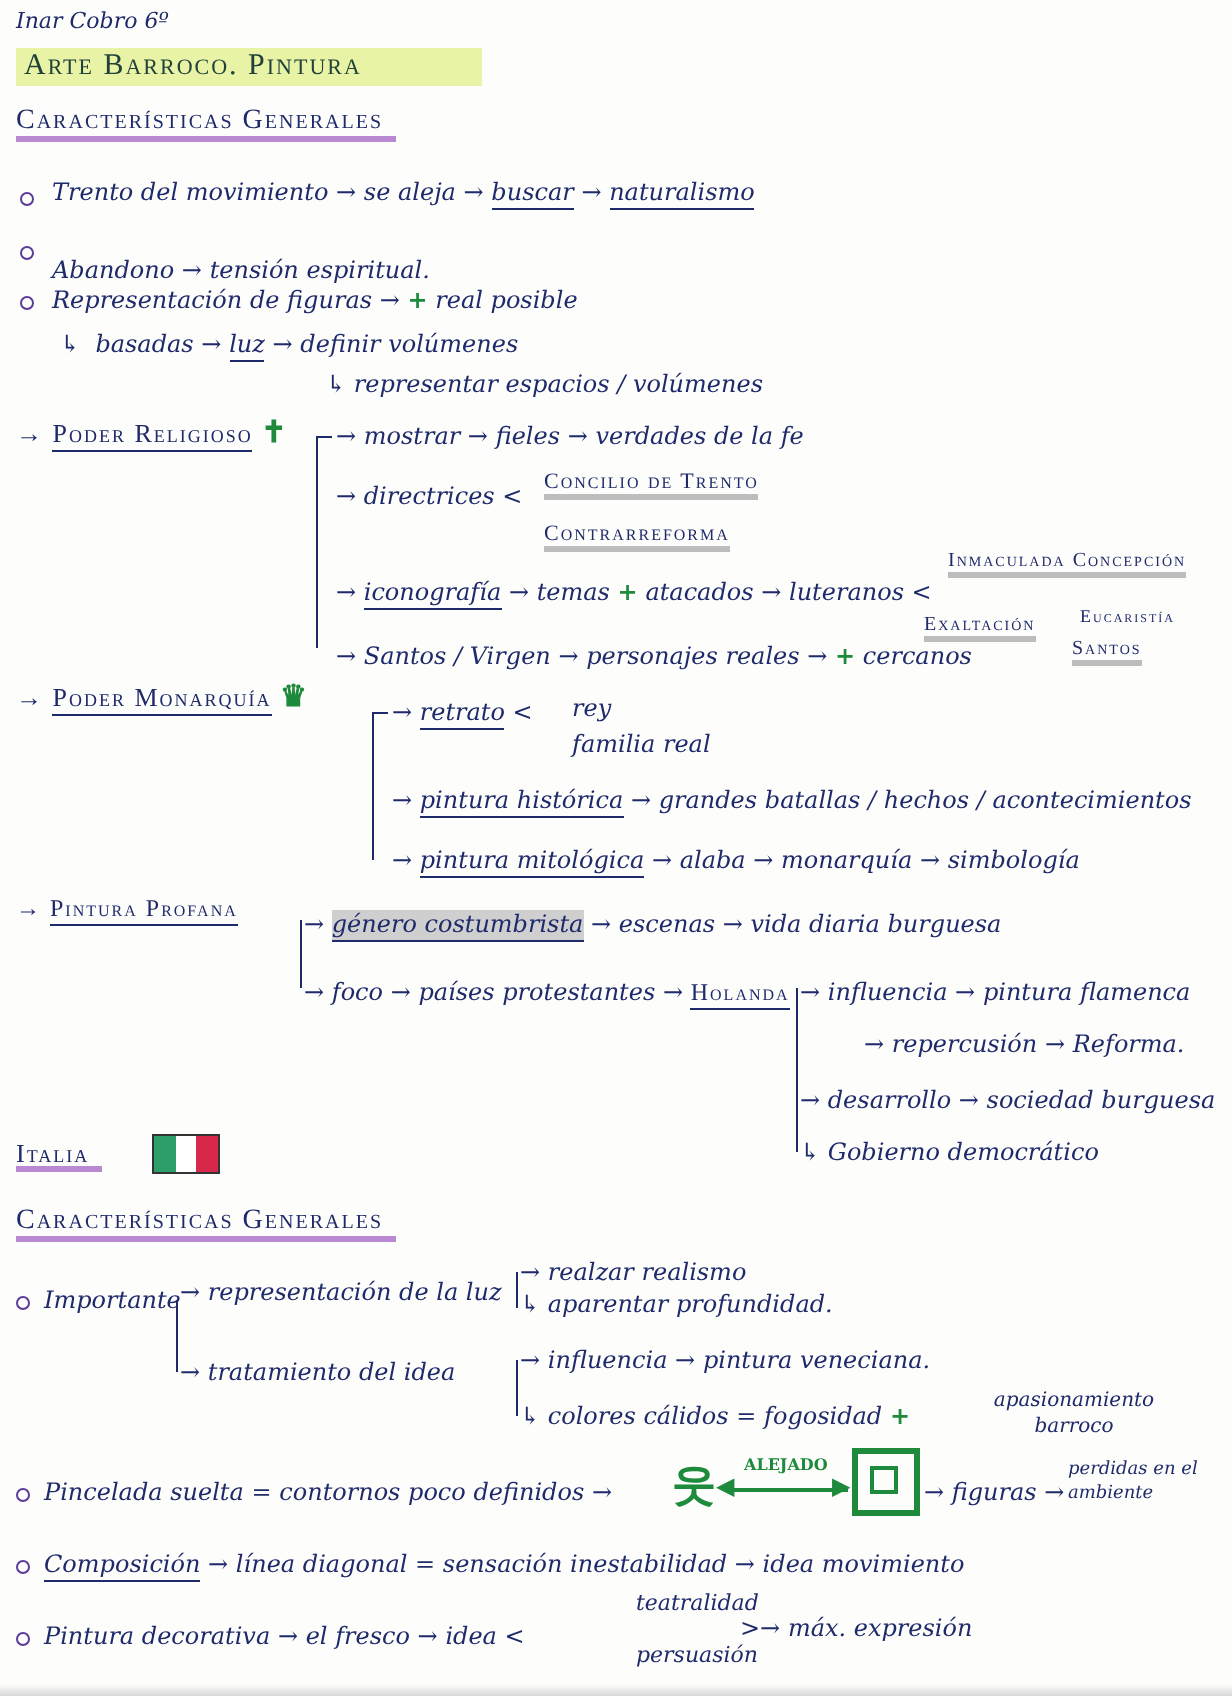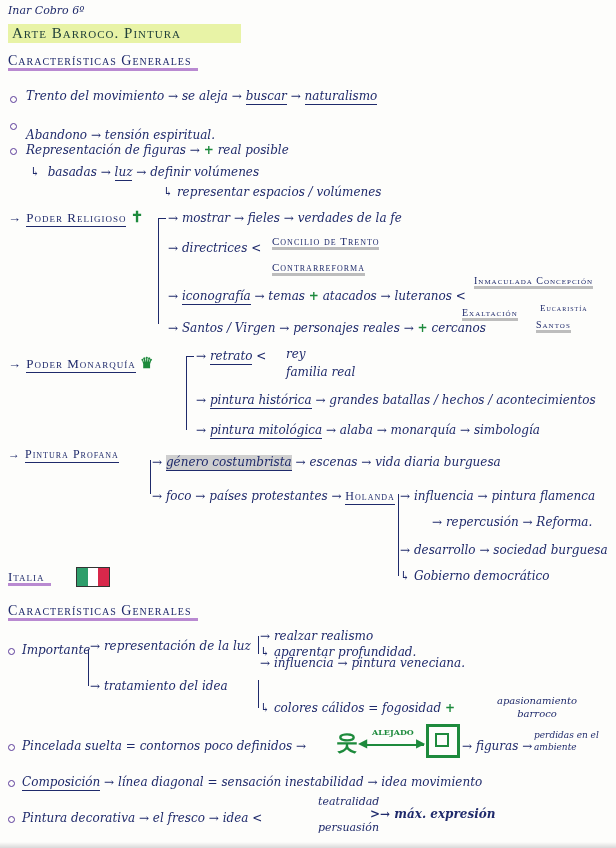--- a/index.html
+++ b/index.html
@@ -63,21 +63,21 @@
   → <span class="u">iconografía</span> <span>→</span> <span>temas</span> <span class="green">+</span> <span>atacados</span> <span>→</span> <span>luteranos</span> &lt;
 </div>
 <div class="t caps shadow-u" style="left:474px;top:276px;font-size:10px;">Inmaculada Concepción</div>
 <div class="t caps shadow-u" style="left:462px;top:308px;font-size:10px;">Exaltación</div>
 <div class="t caps" style="left:540px;top:304px;font-size:9px;">Eucaristía</div>
 <div class="t caps shadow-u" style="left:536px;top:320px;font-size:10px;">Santos</div>
 <div class="t" style="left:168px;top:322px;">
   → <span>Santos / Virgen</span> <span>→</span> <span>personajes reales</span> <span>→</span> <span class="green">+</span> <span>cercanos</span>
 </div>
 
-<div class="t caps" style="left:8px;top:356px;font-size:13px;">
+<div class="t caps" style="left:8px;top:342px;font-size:13px;">
   → <span class="u">Poder Monarquía</span> <span class="green" style="font-size:15px;">♛</span>
 </div>
 <div class="vline" style="left:186px;top:356px;height:74px;"></div>
 <div class="hline" style="left:186px;top:356px;width:8px;"></div>
 <div class="t" style="left:196px;top:350px;">
   → <span class="u">retrato</span> &lt;
 </div>
 <div class="t" style="left:286px;top:348px;">rey</div>
 <div class="t" style="left:286px;top:366px;">familia real</div>
 <div class="t" style="left:196px;top:394px;">
@@ -113,21 +113,21 @@
 
 <div class="dot" style="left:8px;top:648px;"></div>
 <div class="t" style="left:22px;top:644px;">Importante</div>
 <div class="vline" style="left:88px;top:650px;height:36px;"></div>
 <div class="t" style="left:90px;top:640px;">→ <span>representación de la luz</span></div>
 <div class="vline" style="left:258px;top:636px;height:18px;"></div>
 <div class="t" style="left:260px;top:630px;">→ <span>realzar realismo</span></div>
 <div class="t" style="left:260px;top:646px;">↳ <span>aparentar profundidad.</span></div>
 <div class="t" style="left:90px;top:680px;">→ <span>tratamiento del idea</span></div>
 <div class="vline" style="left:258px;top:680px;height:28px;"></div>
-<div class="t" style="left:260px;top:657px;text-align:right;">→ <span>influencia</span> <span>→</span> <span>pintura veneciana.</span></div>
+<div class="t" style="left:260px;top:674px;text-align:right;">→ <span>influencia</span> <span>→</span> <span>pintura veneciana.</span></div>
 <div class="t" style="left:260px;top:702px;">↳ <span>colores cálidos</span> <span>=</span> <span>fogosidad</span> <span class="green">+</span></div>
 <div class="t" style="left:492px;top:694px;font-size:10px;width:90px;white-space:normal;text-align:center;line-height:1.3;">apasionamiento barroco</div>
 
 <div class="dot" style="left:8px;top:744px;"></div>
 <div class="t" style="left:22px;top:740px;">
   <span>Pincelada suelta</span> <span>=</span> <span>contornos poco definidos</span> <span>→</span>
 </div>
 <div class="green" style="position:absolute;left:336px;top:728px;font-size:22px;">웃</div>
 <div class="t green" style="left:372px;top:728px;font-size:8px;">ALEJADO</div>
 <div style="position:absolute;left:362px;top:744px;width:62px;height:2px;background:#1d8a3c;"></div>
@@ -143,15 +143,15 @@
 <div class="t" style="left:22px;top:776px;">
   <span class="u">Composición</span> <span>→</span> <span>línea diagonal</span> <span>=</span> <span>sensación inestabilidad</span> <span>→</span> <span>idea movimiento</span>
 </div>
 
 <div class="dot" style="left:8px;top:816px;"></div>
 <div class="t" style="left:22px;top:812px;">
   <span>Pintura decorativa</span> <span>→</span> <span>el fresco</span> <span>→</span> <span>idea</span> &lt;
 </div>
 <div class="t" style="left:318px;top:796px;font-size:11px;">teatralidad</div>
 <div class="t" style="left:318px;top:822px;font-size:11px;">persuasión</div>
-<div class="t" style="left:370px;top:808px;font-weight:bold;">&gt;→ <span>máx. expresión</span></div>
+<div class="t" style="left:370px;top:808px;">&gt;→ <span>máx. expresión</span></div>
 
 <div class="page-edge"></div>
 
 </body></html>

